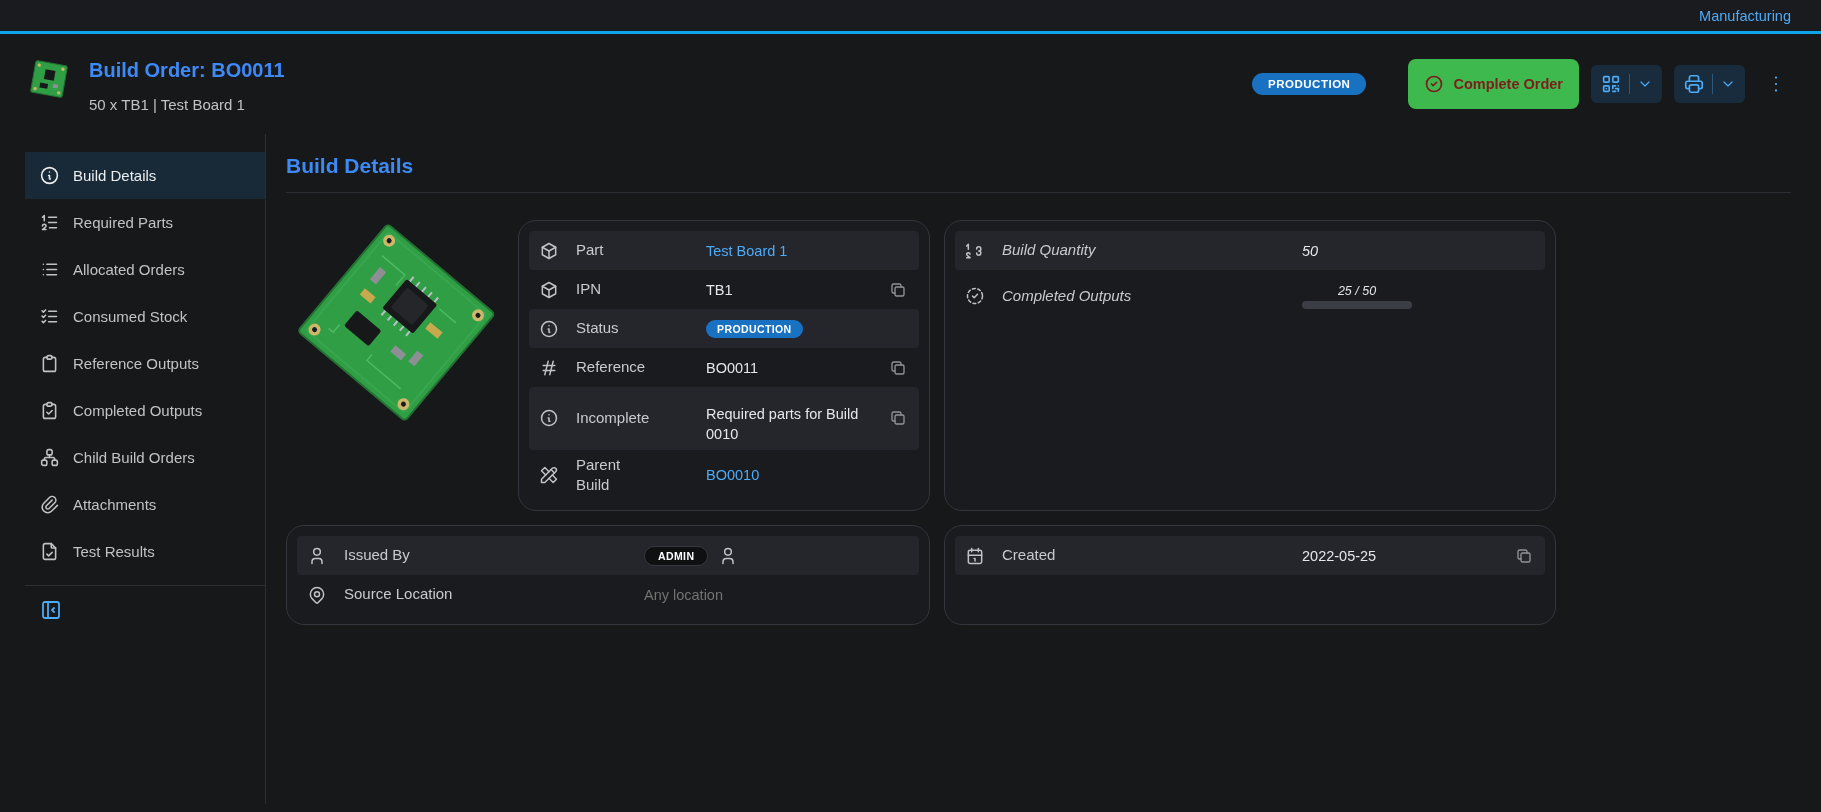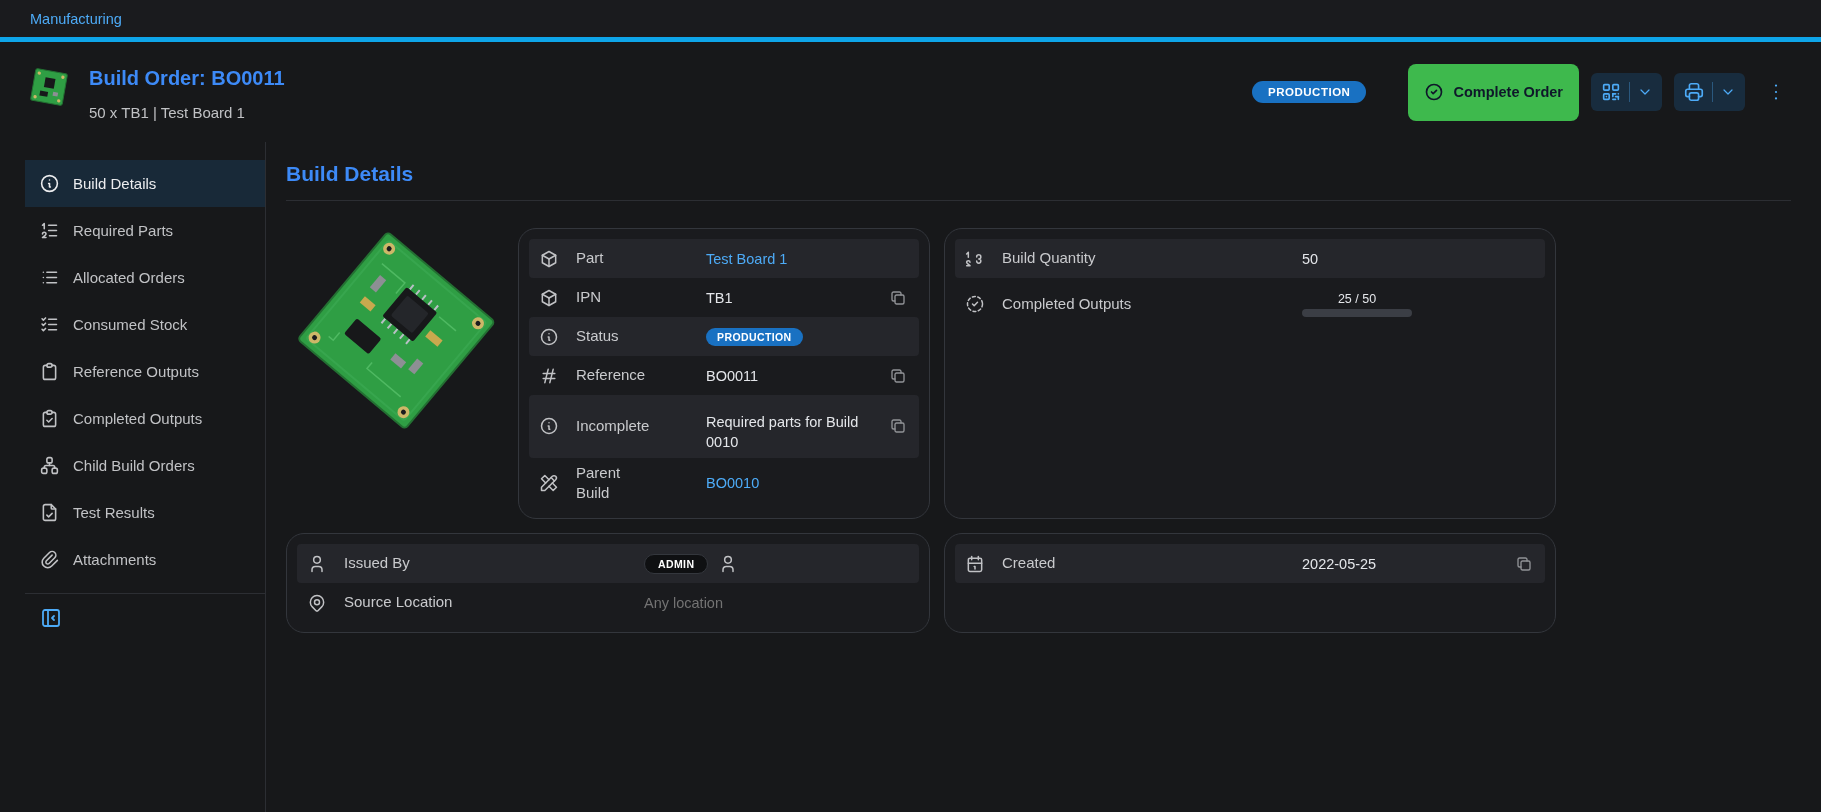--- a/index.html
+++ b/index.html
@@ -2,32 +2,32 @@
 <html><head>
 <meta charset="utf-8">
 <style>
   *{margin:0;padding:0;box-sizing:border-box;}
   html,body{width:1821px;height:812px;overflow:hidden;}
   body{background:#17181a;color:#c1c2c5;font-family:"Liberation Sans","DejaVu Sans",sans-serif;font-size:15px;}
   svg.ic{display:block;fill:none;stroke:currentColor;stroke-width:1.8;stroke-linecap:round;stroke-linejoin:round;}
   button{font-family:inherit;}
 
   
-  .breadcrumb-bar{height:42px;display:flex;align-items:center;padding:0 30px;background:#1a1b1e;border-bottom:5px solid #0ea5e9;}
+  .breadcrumb-bar{height:34px;display:flex;align-items:center;padding:0 30px;background:#1a1b1e;border-bottom:3px solid #0ea5e9;justify-content:flex-end;}
   .crumb{color:#4dabf7;font-size:14.5px;text-decoration:none;cursor:pointer;}
 
   
   .page-header{height:100px;display:flex;align-items:center;justify-content:space-between;padding:0 30px 0 25px;}
   .header-left{display:flex;align-items:flex-start;gap:16px;}
   .thumb{width:48px;height:48px;flex:none;}
   .page-title{font-size:20px;font-weight:700;color:#3d8af7;margin-top:4px;}
   .page-subtitle{font-size:15px;color:#c1c2c5;margin-top:14px;}
   .header-right{display:flex;align-items:center;gap:12px;}
   .status-pill{background:#1971c2;color:#fff;font-weight:700;font-size:11.5px;letter-spacing:.5px;padding:5px 16px;border-radius:14px;margin-right:30px;}
-  .complete-btn{display:flex;align-items:center;gap:9px;background:#3eb94d;border:none;border-radius:8px;height:57px;padding:0 16px;color:#0f172a;font-weight:700;font-size:14.5px;cursor:pointer;}
+  .complete-btn{display:flex;align-items:center;gap:9px;background:#3eb94d;border:none;border-radius:8px;height:50px;padding:0 16px;color:#7f1d1d;font-weight:700;font-size:14.5px;cursor:pointer;}
   .complete-btn .ic{stroke-width:2;}
   .action-dd{display:flex;align-items:center;gap:7px;background:rgba(34,139,230,.18);border:none;border-radius:6px;height:38px;padding:0 9px;color:#4dabf7;cursor:pointer;}
   .action-dd .sep{width:1px;height:20px;background:rgba(77,171,247,.35);}
   .dots-btn{background:none;border:none;color:#4dabf7;width:30px;height:38px;cursor:pointer;display:flex;align-items:center;justify-content:center;margin-left:4px;}
 
   
   .body-row{display:flex;height:670px;padding-left:25px;}
   .sidebar{width:241px;flex:none;border-right:1px solid #2c2e33;padding-top:18px;display:flex;flex-direction:column;}
   .nav-item{display:flex;align-items:center;gap:13px;height:47px;padding:0 14px;color:#c1c2c5;cursor:pointer;font-size:15px;}
   .nav-item .nico{width:21px;height:21px;flex:none;color:#c1c2c5;}
@@ -37,21 +37,21 @@
   .collapse-btn{background:none;border:none;color:#4dabf7;padding:6px 14px;width:fit-content;cursor:pointer;}
 
   .content{flex:1;padding:20px 30px 0 20px;min-width:0;}
   .section-title{color:#3d8af7;font-size:21px;font-weight:700;}
   .h-divider{height:1px;background:#2c2e33;margin:14px 0 27px;}
 
   .cards-grid{display:grid;grid-template-columns:218px 412px 1fr;grid-template-rows:auto auto;gap:14px;max-width:1270px;}
   .pcb-wrap{grid-column:1;grid-row:1;display:flex;justify-content:center;align-items:flex-start;}
   .card{background:#1a1b1e;border:1px solid #33363c;border-radius:18px;padding:10px;}
   .details-card{grid-column:2;grid-row:1;}
-  .quantity-card{grid-column:3;grid-row:1;}
+  .quantity-card{grid-column:3;grid-row:1;font-style:italic;}
   .issued-card{grid-column:1 / span 2;grid-row:2;}
   .created-card{grid-column:3;grid-row:2;}
 
   .drow{display:flex;align-items:center;min-height:39px;padding:5px 10px;border-radius:4px;}
   .drow.striped{background:#25262b;}
   .ricon{width:20px;height:20px;margin-right:17px;color:#c1c2c5;flex:none;}
   .rlabel{width:130px;flex:none;font-size:15px;color:#c9cacd;line-height:1.35;}
   .wide .rlabel{width:300px;}
   .rlabel .wrap-label{display:inline-block;width:58px;}
   .rvalue{flex:1;font-size:14.5px;color:#e4e6ea;display:flex;align-items:center;gap:10px;min-width:0;}
@@ -234,34 +234,34 @@
             <rect x="9" y="3" width="6" height="6" rx="2"></rect>
             <path d="M6 15v-1a2 2 0 0 1 2 -2h8a2 2 0 0 1 2 2v1"></path>
             <path d="M12 9v3"></path>
           </svg>
         </span>
       <span>Child Build Orders</span>
     </div>
     <div class="nav-item">
       <span class="nico">
           <svg class="ic" viewBox="0 0 24 24">
+            <path d="M15 7l-6.5 6.5a1.5 1.5 0 0 0 3 3l6.5 -6.5a3 3 0 0 0 -6 -6l-6.5 6.5a4.5 4.5 0 0 0 9 9l6.5 -6.5"></path>
+          </svg>
+        </span>
+      <span>Attachments</span>
+    </div>
+    <div class="nav-item">
+      <span class="nico">
+          <svg class="ic" viewBox="0 0 24 24">
             <path d="M14 3v4a1 1 0 0 0 1 1h4"></path>
             <path d="M17 21h-10a2 2 0 0 1 -2 -2v-14a2 2 0 0 1 2 -2h7l5 5v11a2 2 0 0 1 -2 2z"></path>
             <path d="M9 15l2 2l4 -4"></path>
           </svg>
         </span>
       <span>Test Results</span>
-    </div>
-    <div class="nav-item">
-      <span class="nico">
-          <svg class="ic" viewBox="0 0 24 24">
-            <path d="M15 7l-6.5 6.5a1.5 1.5 0 0 0 3 3l6.5 -6.5a3 3 0 0 0 -6 -6l-6.5 6.5a4.5 4.5 0 0 0 9 9l6.5 -6.5"></path>
-          </svg>
-        </span>
-      <span>Attachments</span>
     </div>
     <div class="sidebar-divider"></div>
     <button class="collapse-btn">
       <span>
         <svg class="ic" width="24" height="24" viewBox="0 0 24 24">
             <rect x="4" y="4" width="16" height="16" rx="2"></rect>
             <path d="M9 4v16"></path>
             <path d="M15 10l-2 2l2 2"></path>
           </svg>
       </span>

